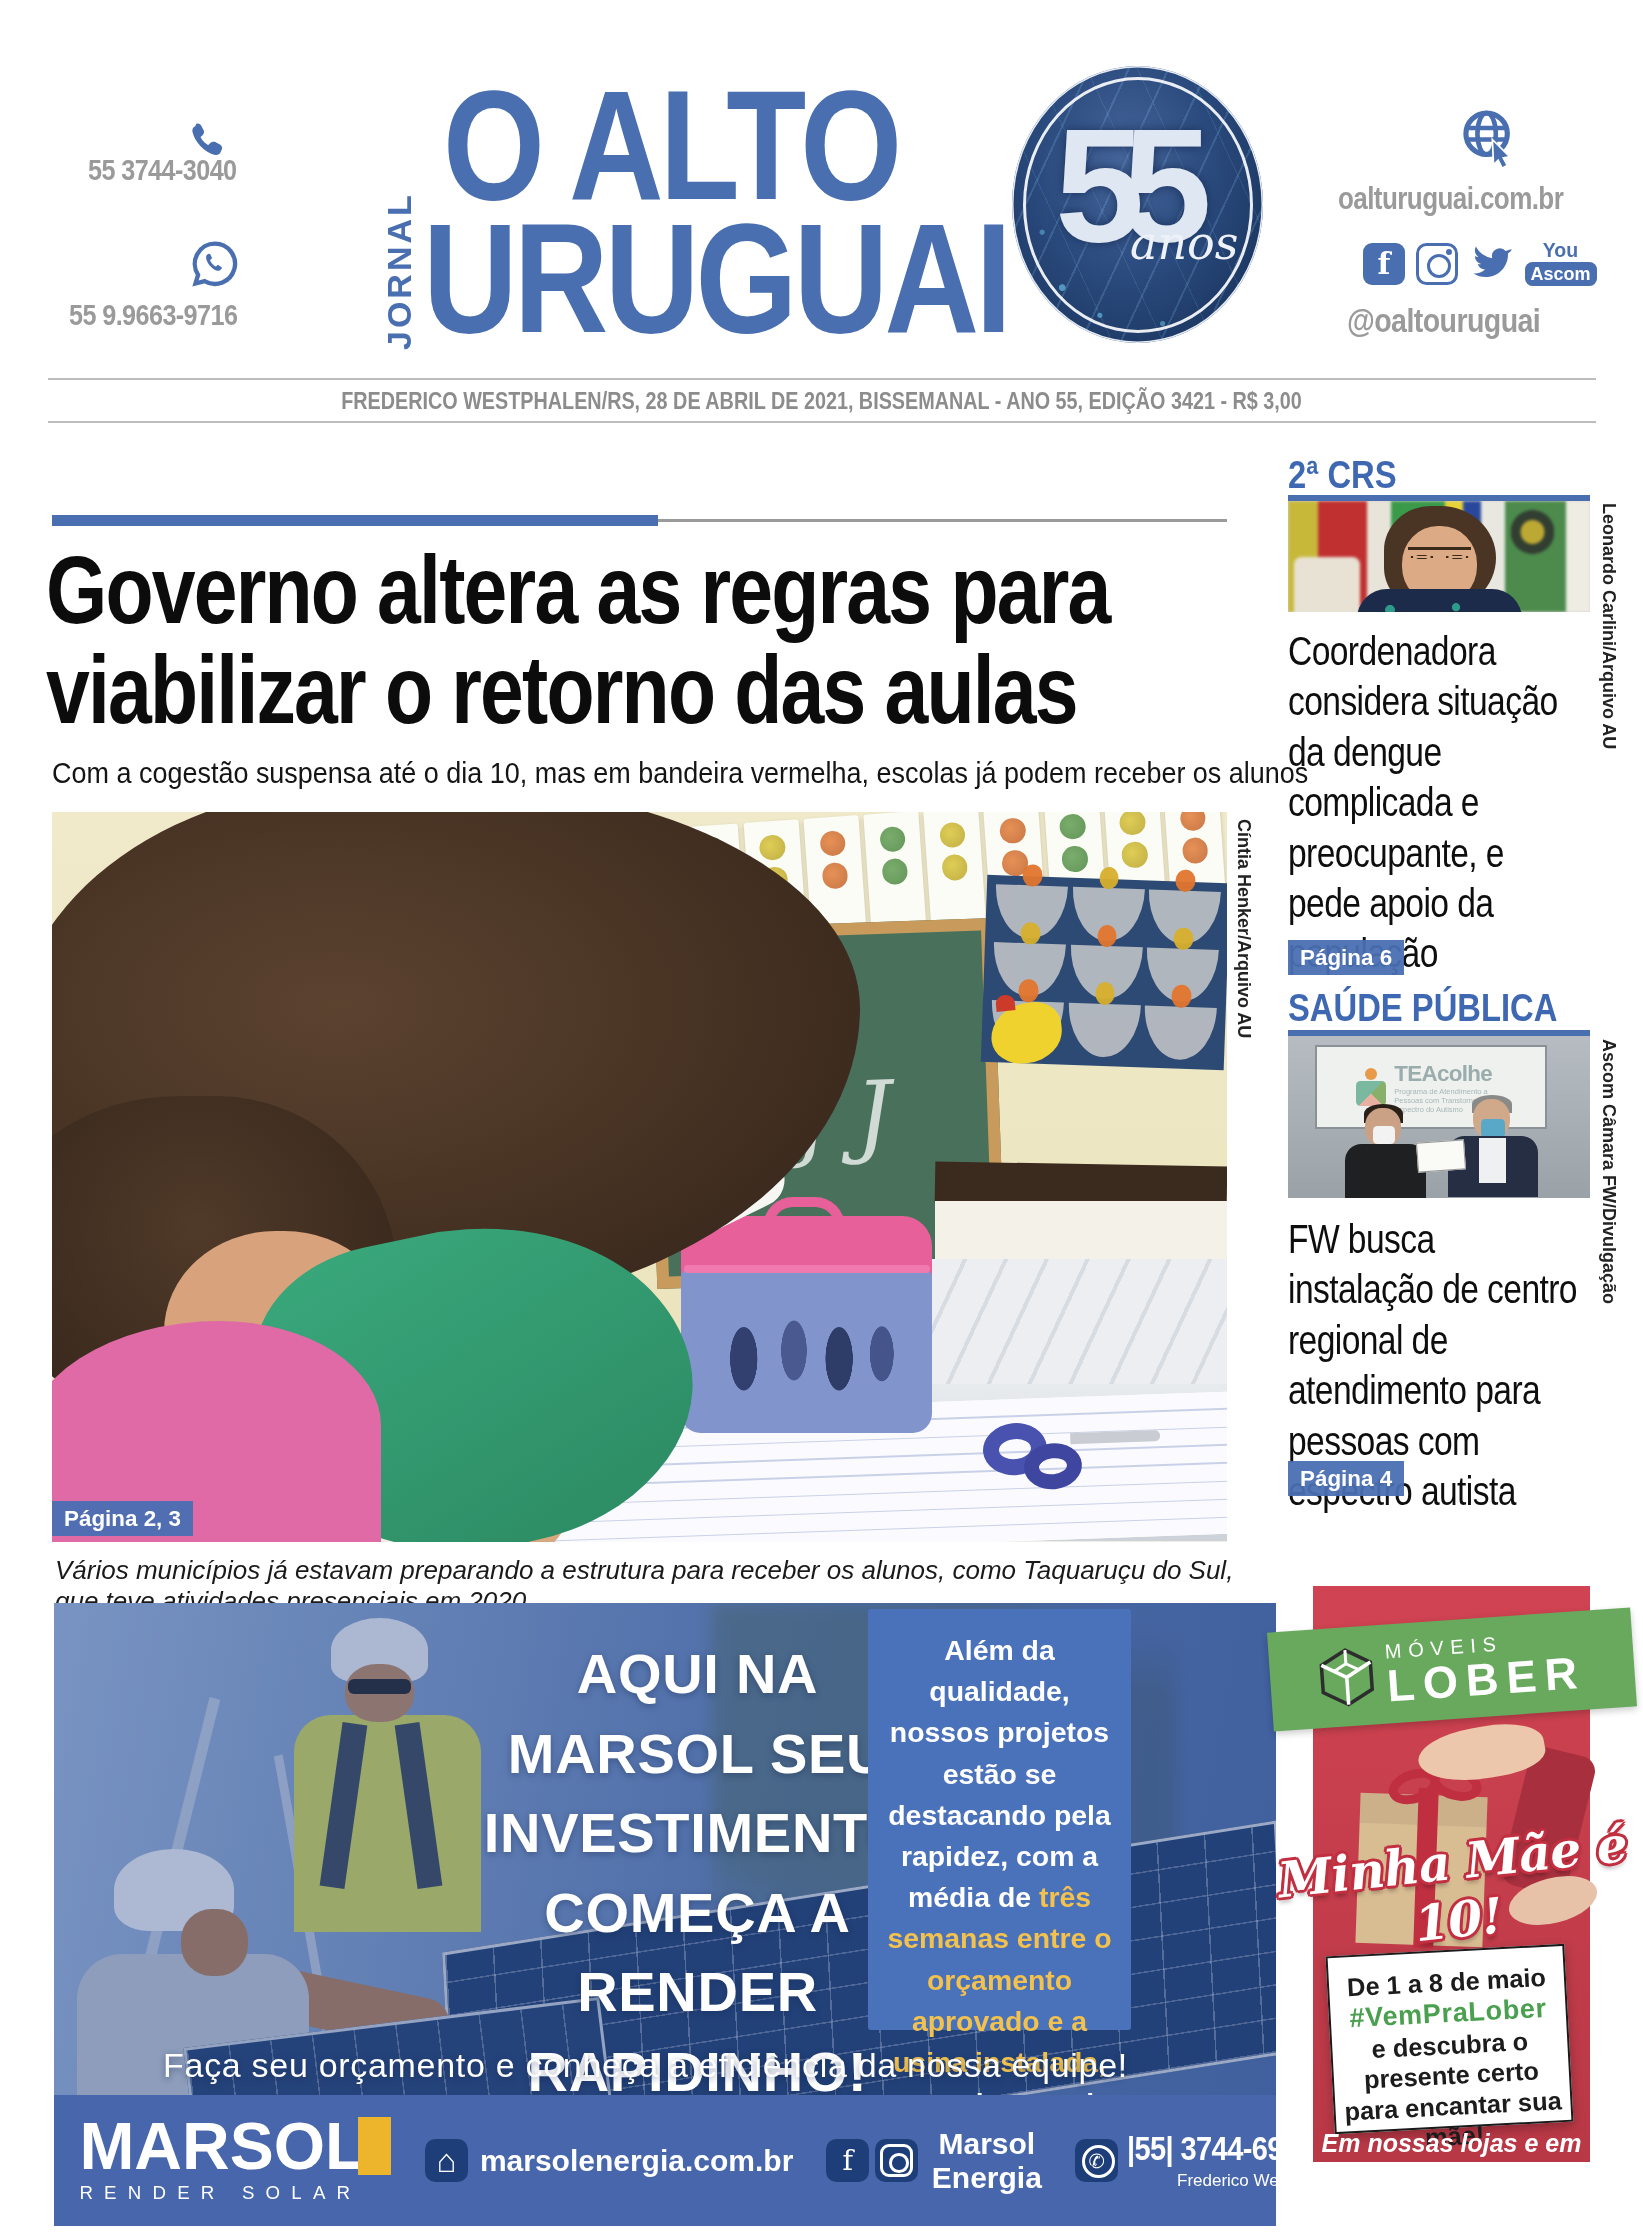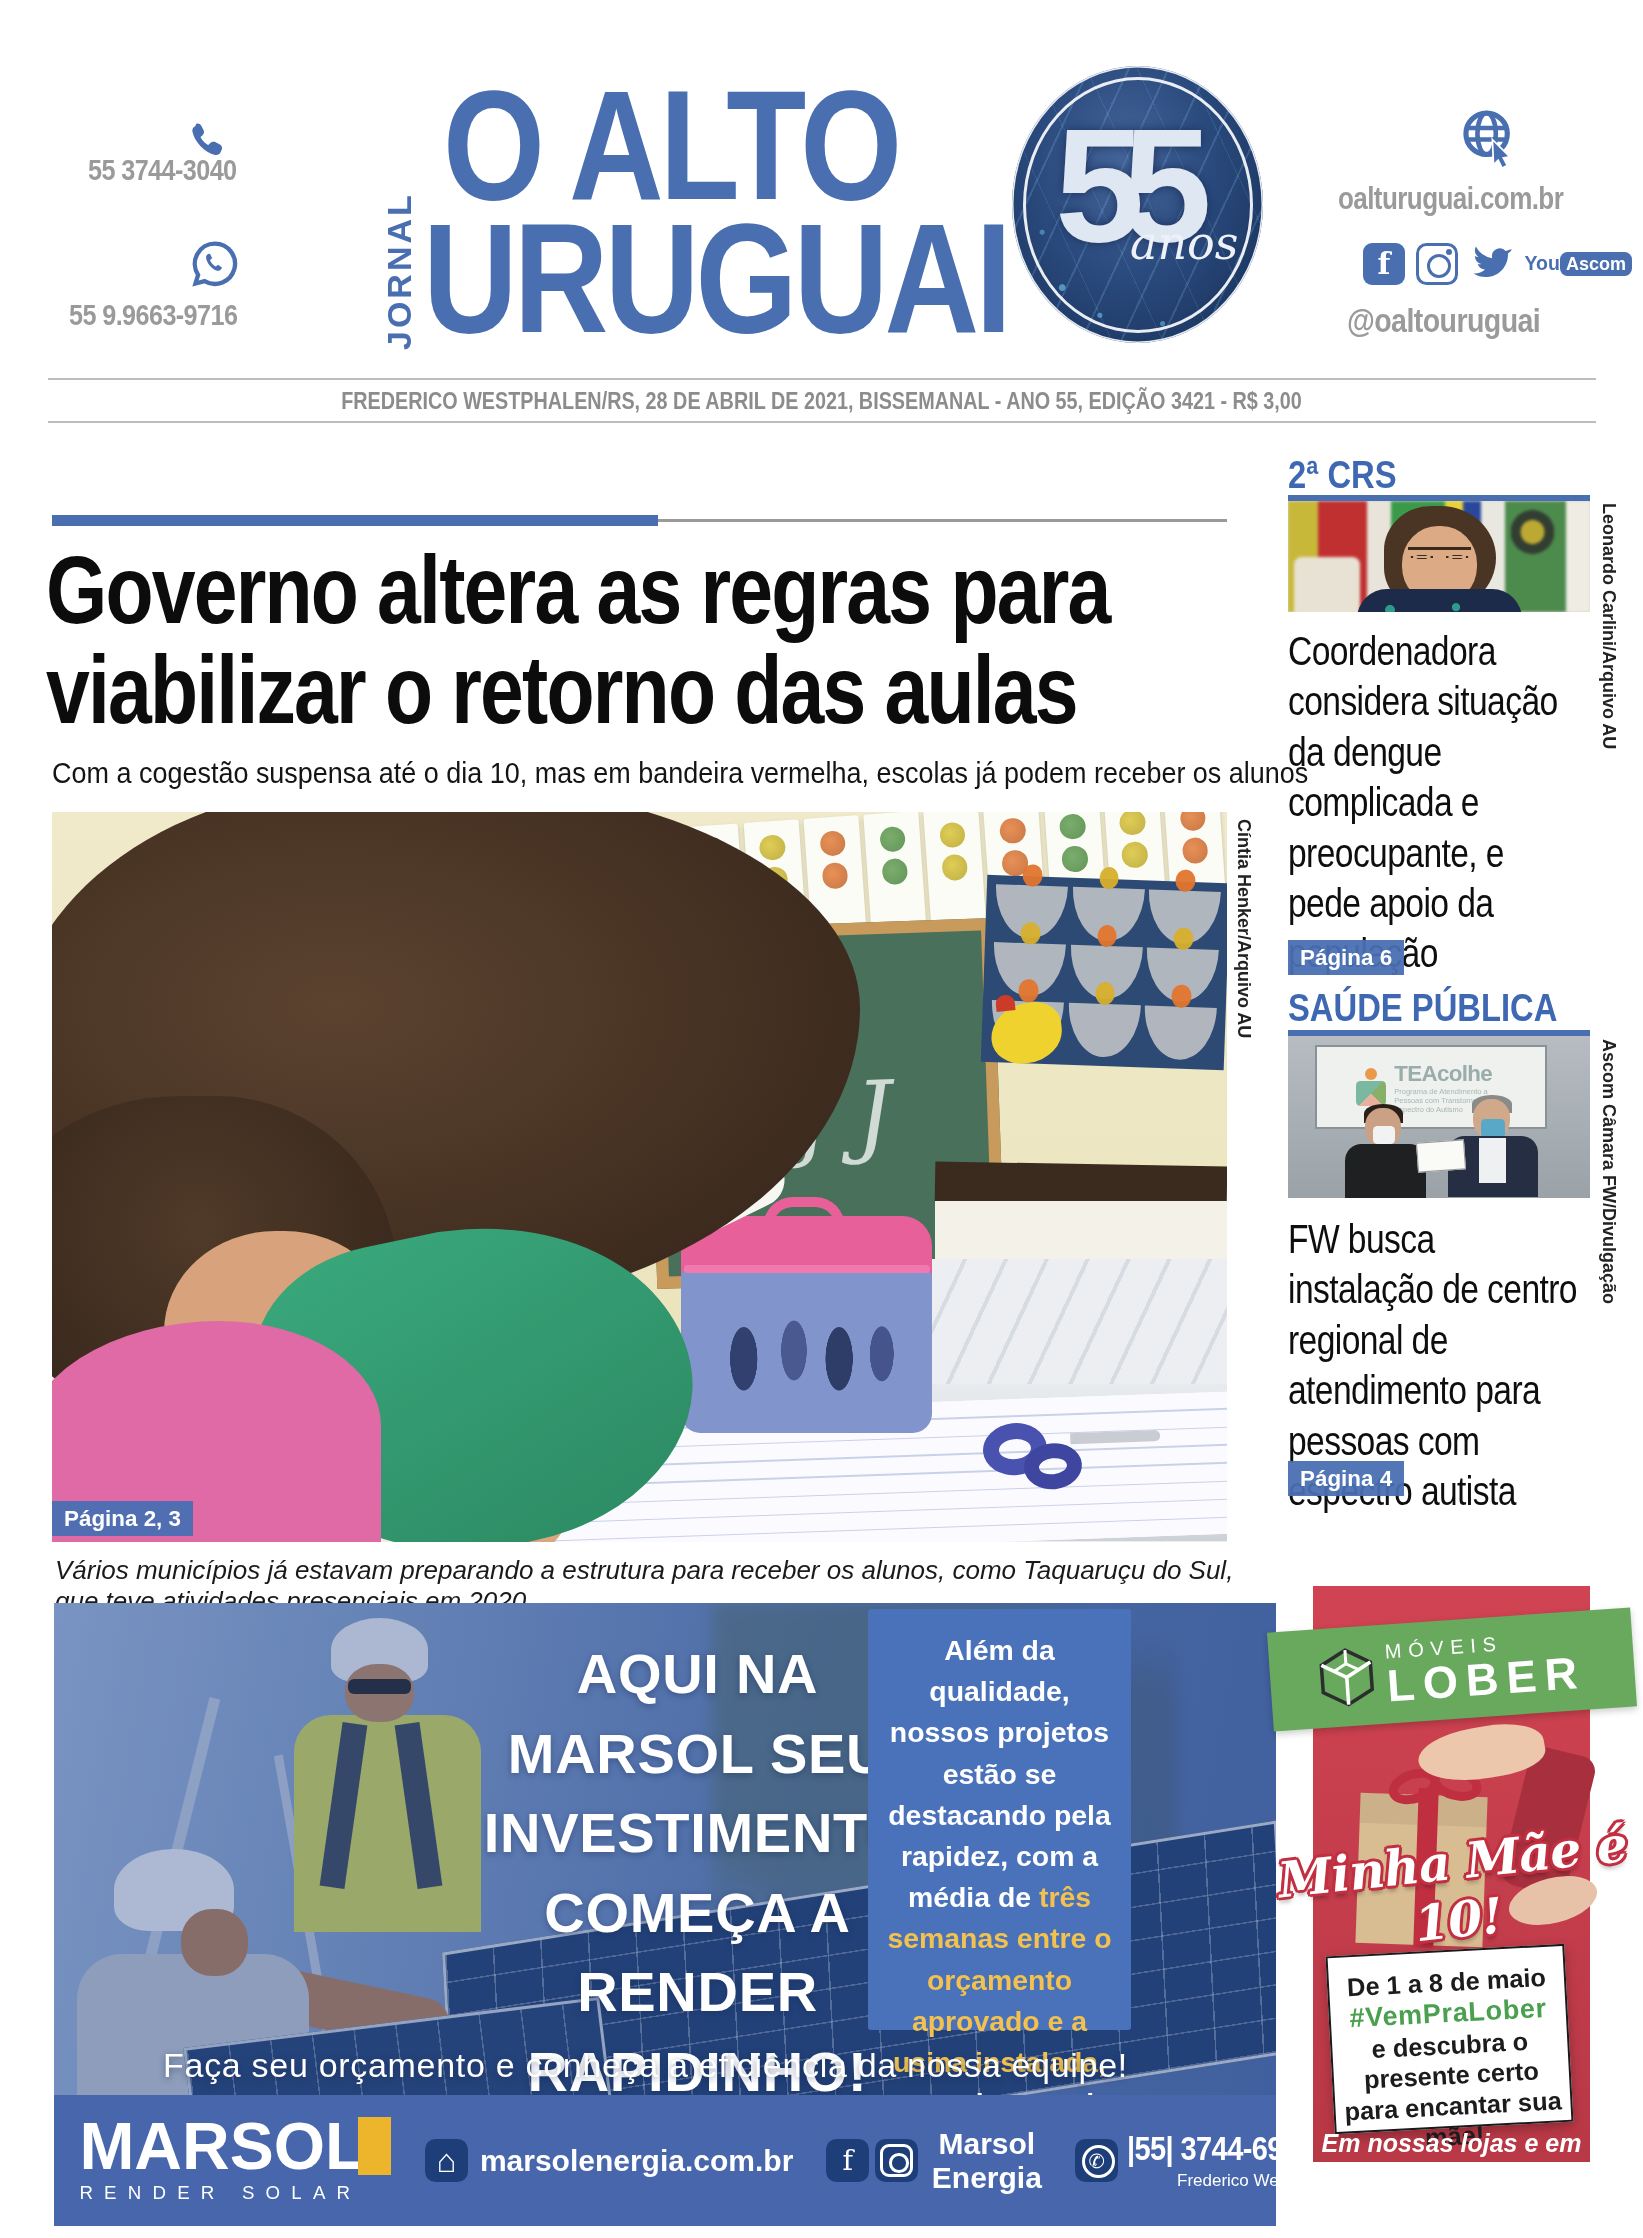--- a/index.html
+++ b/index.html
@@ -38,21 +38,21 @@
     text-shadow:0 0 10.5px rgba(20,40,80,.8); }
   .badge-anos { font-style:italic; font-size:46px; color:#eef2f8; font-family:"DejaVu Serif", serif; }
   .sq-icon { width:42px; height:42px; border-radius:9px; background:#4a6fb0; color:#fff;
     display:flex; align-items:center; justify-content:center; font-weight:bold; font-size:30px; }
   .icon-fb::after { content:"f"; font-family:"DejaVu Serif", serif; }
   .ig-box { width:42px; height:42px; border:3.7px solid #4a6fb0; border-radius:10.5px; position:relative; }
   .ig-box::before { content:""; position:absolute; left:8.2px; top:8.2px; width:18px; height:18px;
     border:3.7px solid #4a6fb0; border-radius:50%; }
   .ig-box::after { content:""; position:absolute; right:3px; top:3px; width:6px; height:6px;
     background:#4a6fb0; border-radius:50%; }
-  .yt { display:flex; flex-direction:row; align-items:center; line-height:1;justify-content:space-between; }
+  .yt { display:flex; flex-direction:column; align-items:center; line-height:1;justify-content:space-between; }
   .yt .yt-top { color:#4a6fb0; font-weight:bold; font-size:19.5px; }
   .yt .yt-bot { background:#4a6fb0; color:#fff; font-weight:bold; font-size:18px;
     border-radius:7.5px; padding:3px 6px; margin-top:1.5px; }
 
   
   .rule { position:absolute; left:48px; width:1548px; height:2.2px; background:#bdbdbd; }
   .dateline { color:#8c8c8c; font-weight:bold; font-size:23px; letter-spacing:0; }
 
   
   .kicker { color:#3f68b2; font-weight:bold; font-size:36px; }

